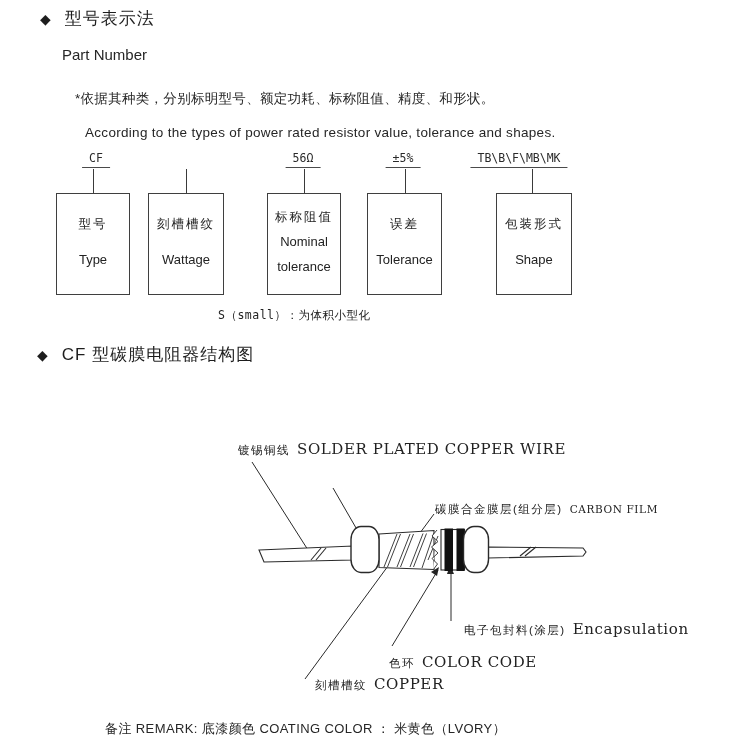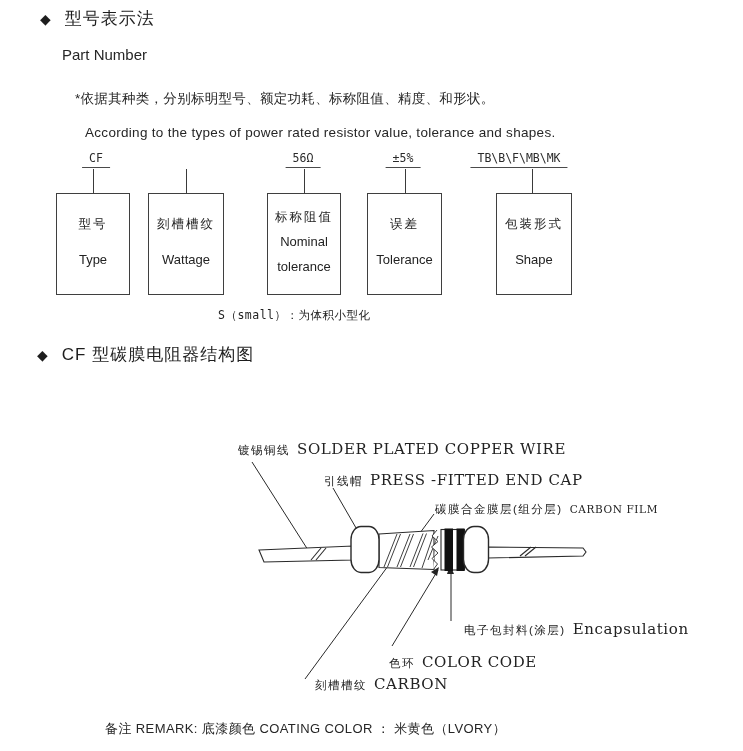--- a/index.html
+++ b/index.html
@@ -129,31 +129,28 @@
       <rect x="456.5" y="528.5" width="8" height="42.5" fill="#111111" stroke="none"></rect>
 
       <rect x="351" y="526.5" width="28" height="46" rx="10" ry="13" stroke-width="1.4"></rect>
       <rect x="463.5" y="526.5" width="25" height="46" rx="10.5" ry="13" stroke-width="1.4"></rect>
     </g>
   </svg>
 
   <div class="abs callout" style="left:238px;top:440px;">
     <span class="cn">镀锡铜线</span><span class="en">SOLDER PLATED COPPER WIRE</span>
   </div>
-  <div class="abs callout" style="left:324px;top:471px;">
-    <span class="cn">引线帽</span><span class="en">PRESS -FITTED END CAP</span>
-  </div>
   <div class="abs callout" style="left:435px;top:499px;">
     <span class="cn">碳膜合金膜层(组分层)</span><span class="en" style="font-size:10.5px;">CARBON FILM</span>
   </div>
   <div class="abs callout" style="left:464px;top:620px;">
     <span class="cn">电子包封料(涂层)</span><span class="en">Encapsulation</span>
   </div>
   <div class="abs callout" style="left:389px;top:653px;">
     <span class="cn">色环</span><span class="en">COLOR CODE</span>
   </div>
   <div class="abs callout" style="left:315px;top:675px;">
-    <span class="cn">刻槽槽纹</span><span class="en">CARBON</span>
+    <span class="cn">刻槽槽纹</span><span class="en">COPPER</span>
   </div>
 
   <div class="abs footer" style="left:105px;top:720px;">备注 REMARK: 底漆颜色 COATING COLOR ： 米黄色（LVORY）</div>
 
 </div>
 
 </body></html>

